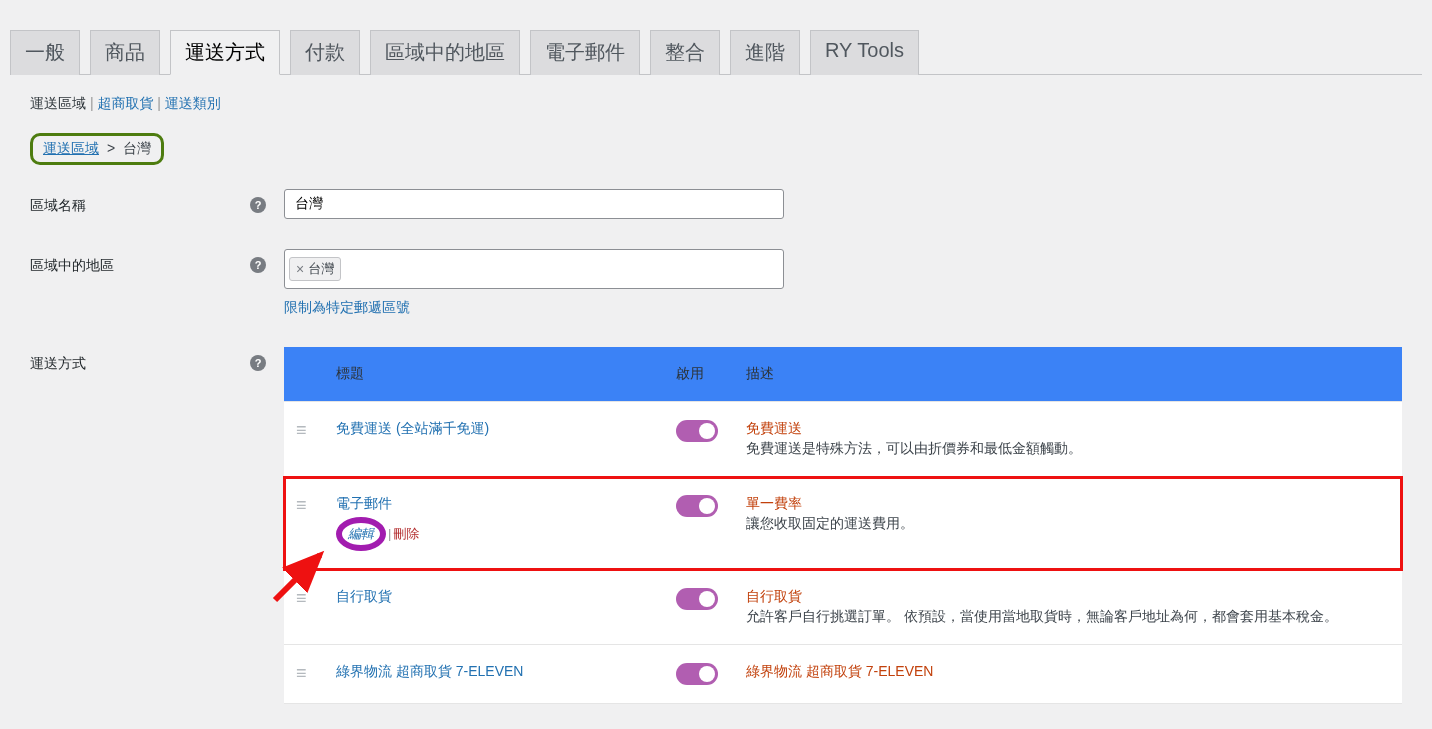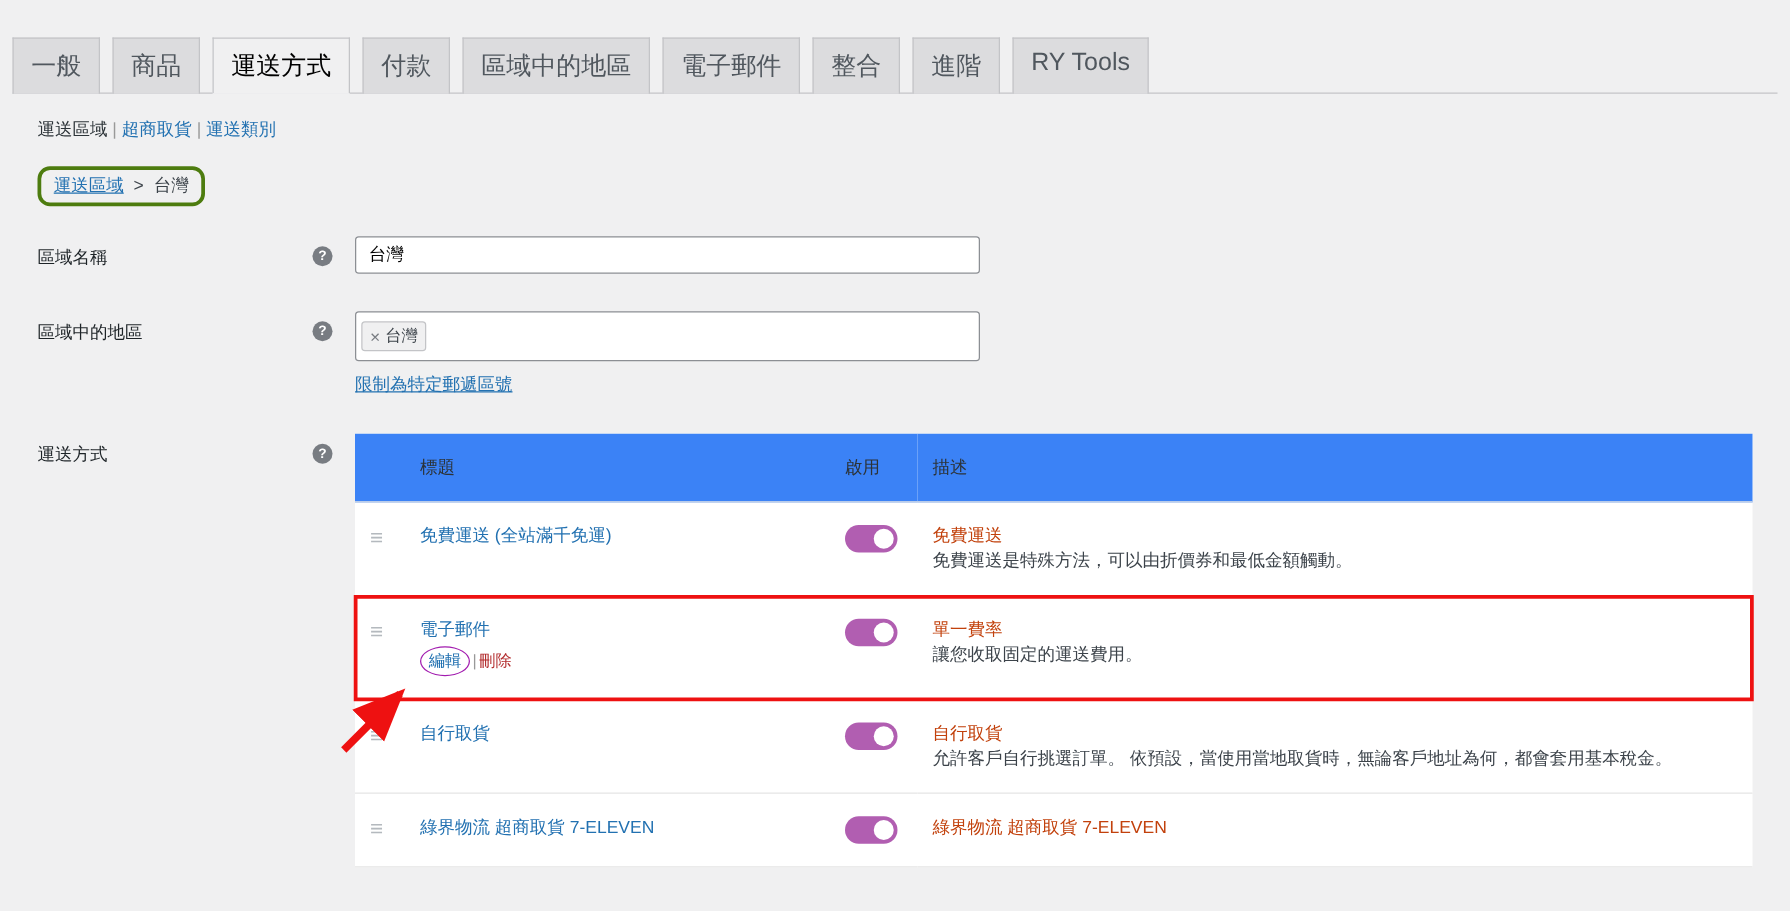--- a/index.html
+++ b/index.html
@@ -30,21 +30,21 @@
     .form-label { width: 220px; flex-shrink: 0; font-size: 14px; color: #1d2327; padding-top: 8px; }
     .help-icon { display: inline-block; width: 16px; height: 16px; background: #787c82; color: #fff; border-radius: 50%; text-align: center; line-height: 16px; font-size: 11px; font-weight: bold; margin-right: 18px; margin-top: 8px; cursor: help; }
     .form-field { flex: 1; }
     
     .text-input { width: 500px; padding: 6px 10px; border: 1px solid #8c8f94; border-radius: 3px; font-size: 14px; background: #fff; }
     
     .tag-input { width: 500px; min-height: 40px; padding: 4px; border: 1px solid #8c8f94; border-radius: 3px; background: #fff; display: flex; align-items: center; gap: 4px; }
     .tag { display: inline-flex; align-items: center; background: #f0f0f1; border: 1px solid #c3c4c7; border-radius: 3px; padding: 2px 6px; font-size: 13px; }
     .tag-remove { margin-right: 4px; font-size: 14px; cursor: pointer; color: #787c82; }
     
-    .field-link { display: block; margin-top: 10px; color: #2271b1; text-decoration: underline; font-size: 14px; cursor: pointer; }
+    .field-link { display: block; margin-top: 10px; color: #2271b1; font-size: 14px; cursor: pointer; }
     
     
     .methods-table { width: 100%; max-width: 1160px; background: #fff; border-collapse: collapse; }
     .methods-table th, .methods-table td { padding: 18px 12px; text-align: left; border-bottom: 1px solid #e5e5e5; vertical-align: top; }
     .methods-table th { font-weight: 400; color: #2c3338; background: #3b82f6; }
     .methods-table .col-sort { width: 40px; }
     .methods-table .col-title { width: 340px; }
     .methods-table .col-enabled { width: 70px; }
     
     .drag-handle { color: #b4b9be; font-size: 18px; cursor: move; user-select: none; }
@@ -62,21 +62,21 @@
     .toggle input { opacity: 0; width: 0; height: 0; }
     .toggle-slider { position: absolute; cursor: pointer; inset: 0; background: #afaaaa; border-radius: 22px; transition: .2s; }
     .toggle-slider:before { position: absolute; content: ""; height: 16px; width: 16px; left: 3px; bottom: 3px; background: #fff; border-radius: 50%; transition: .2s; }
     .toggle input:checked + .toggle-slider { background: #b15eb1; }
     .toggle input:checked + .toggle-slider:before { transform: translateX(20px); }
     
     
     .highlight-row td { position: relative; }
     .highlight-row { outline: 3px solid #e11; outline-offset: -2px; }
     
-    .edit-circle { display: inline-block; border: 1px solid #a21caf; border-radius: 50%/50%; padding: 2px 6px; }
+    .edit-circle { display: inline-block; border: 6px solid #a21caf; border-radius: 50%/50%; padding: 2px 6px; font-style: italic; }
     
     
     .arrow-annotation { position: absolute; left: 270px; top: 540px; pointer-events: none; }
     .arrow-annotation svg { width: 70px; height: 70px; }
     
     .page-wrap { position: relative; padding: 10px 10px 0 10px; }
   </style>
 </head>
 <body>
 

